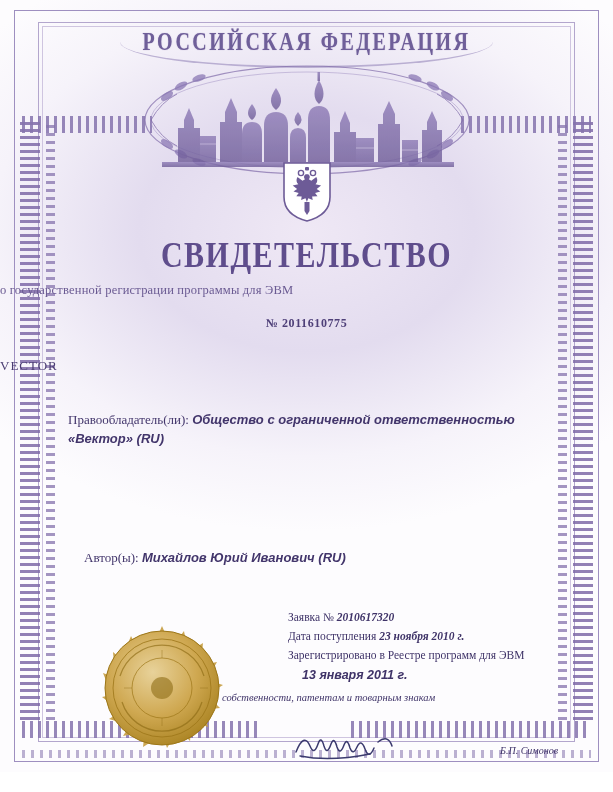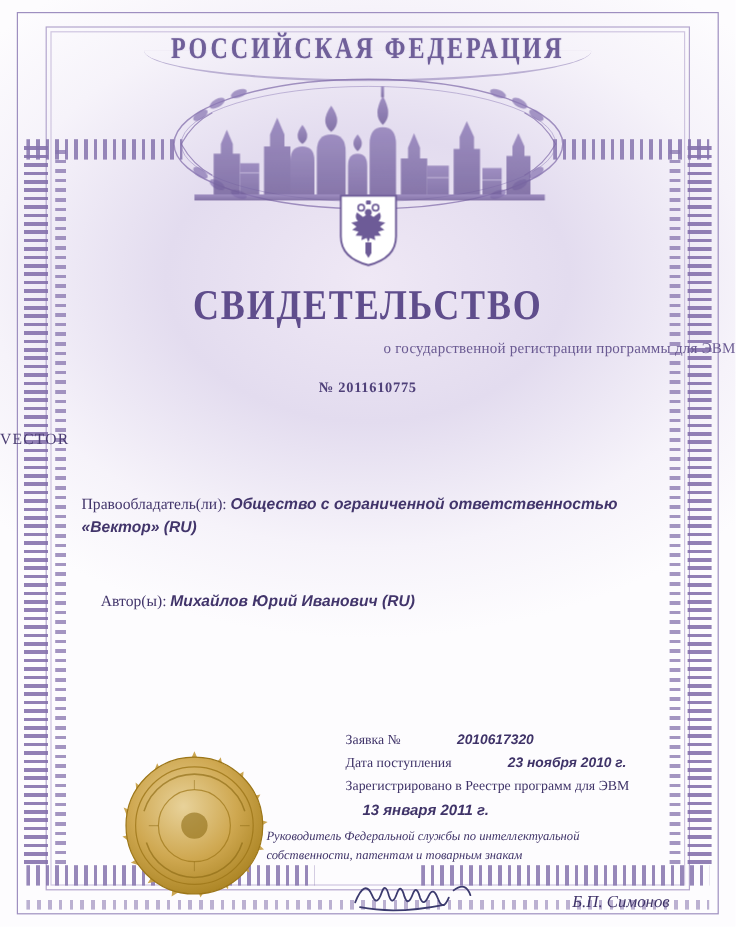--- a/index.html
+++ b/index.html
@@ -149,25 +149,24 @@
     font-weight: bold;
     font-size: 30px;
     letter-spacing: 1.5px;
     color: #5f4d8c;
     transform: scaleY(1.18);
   }
   .subtitle {
     position: absolute;
     left: 0; right: 0;
     top: 283px;
-    text-align: right;
+    text-align: left;
     font-size: 12.5px;
     color: #6a5a92;
     letter-spacing: .2px;
-    padding-left: 36px;
   }
   .reg-number {
     position: absolute;
     left: 0; right: 0;
     top: 316px;
     text-align: center;
     font-weight: bold;
     font-size: 12px;
     color: #4f4079;
     letter-spacing: .6px;
@@ -193,38 +192,37 @@
     font-family: "Liberation Serif", serif;
     font-style: normal;
   }
   .field .val {
     font-family: "Liberation Sans", sans-serif;
     font-weight: bold;
     font-style: italic;
     font-size: 13px;
   }
   #holder-field { left: 68px; top: 411px; width: 480px; }
-  #author-field { left: 84px; top: 492px; width: 460px; }
+  #author-field { left: 84px; top: 549px; width: 460px; }
 
   
   .appblock {
     position: absolute;
     left: 288px;
     top: 608px;
     width: 270px;
     font-size: 11.5px;
     color: #3f3368;
     line-height: 1.65;
   }
   .appblock .b {
-    font-family: Liberation Sans, sans-serif;
+    font-family: Liberation Serif, serif;
     font-weight: bold;
     font-style: italic;
     font-size: 11.5px;
-    margin-left: 44px;
   }
   .appblock .date-line {
     font-family: "Liberation Sans", sans-serif;
     font-weight: bold;
     font-style: italic;
     font-size: 12.5px;
     padding-left: 14px;
   }
 
   
@@ -235,21 +233,21 @@
     width: 300px;
     font-size: 10.5px;
     font-style: italic;
     color: #3f3368;
     line-height: 1.5;
   }
   .signer-name {
     position: absolute;
     right: 55px;
     top: 745px;
-    font-size: 14px;
+    font-size: 10px;
     font-style: italic;
     color: #3f3368;
   }
   .signature {
     position: absolute;
     left: 292px;
     top: 726px;
     width: 120px;
     height: 40px;
   }
@@ -400,21 +398,20 @@
       <span>Дата поступления</span>
       <span class="b">23 ноября 2010 г.</span>
     </div>
     <div>
       <span>Зарегистрировано в Реестре программ для ЭВМ</span>
     </div>
     <div class="date-line">13 января 2011 г.</div>
   </div>
 
   <div class="signatory">
-    <div>Руководитель Федеральной службы по интеллектуальной</div>
     <div>собственности, патентам и товарным знакам</div>
   </div>
   <div class="signer-name">Б.П. Симонов</div>
 
   <svg class="signature" viewBox="0 0 120 40">
     <g fill="none" stroke="#3b3a6e" stroke-width="1.5" stroke-linecap="round">
       <path d="M4 26 q8 -20 14 -6 q4 10 8 -2 q3 -9 6 2 q3 10 7 -2 q3 -8 6 3 q3 9 7 -2 q3 -8 6 3
                q3 8 7 -1 q4 -9 8 2 q4 11 9 -1"></path>
       <path d="M8 30 q30 6 70 -2"></path>
       <path d="M86 16 q10 -8 14 4"></path>

